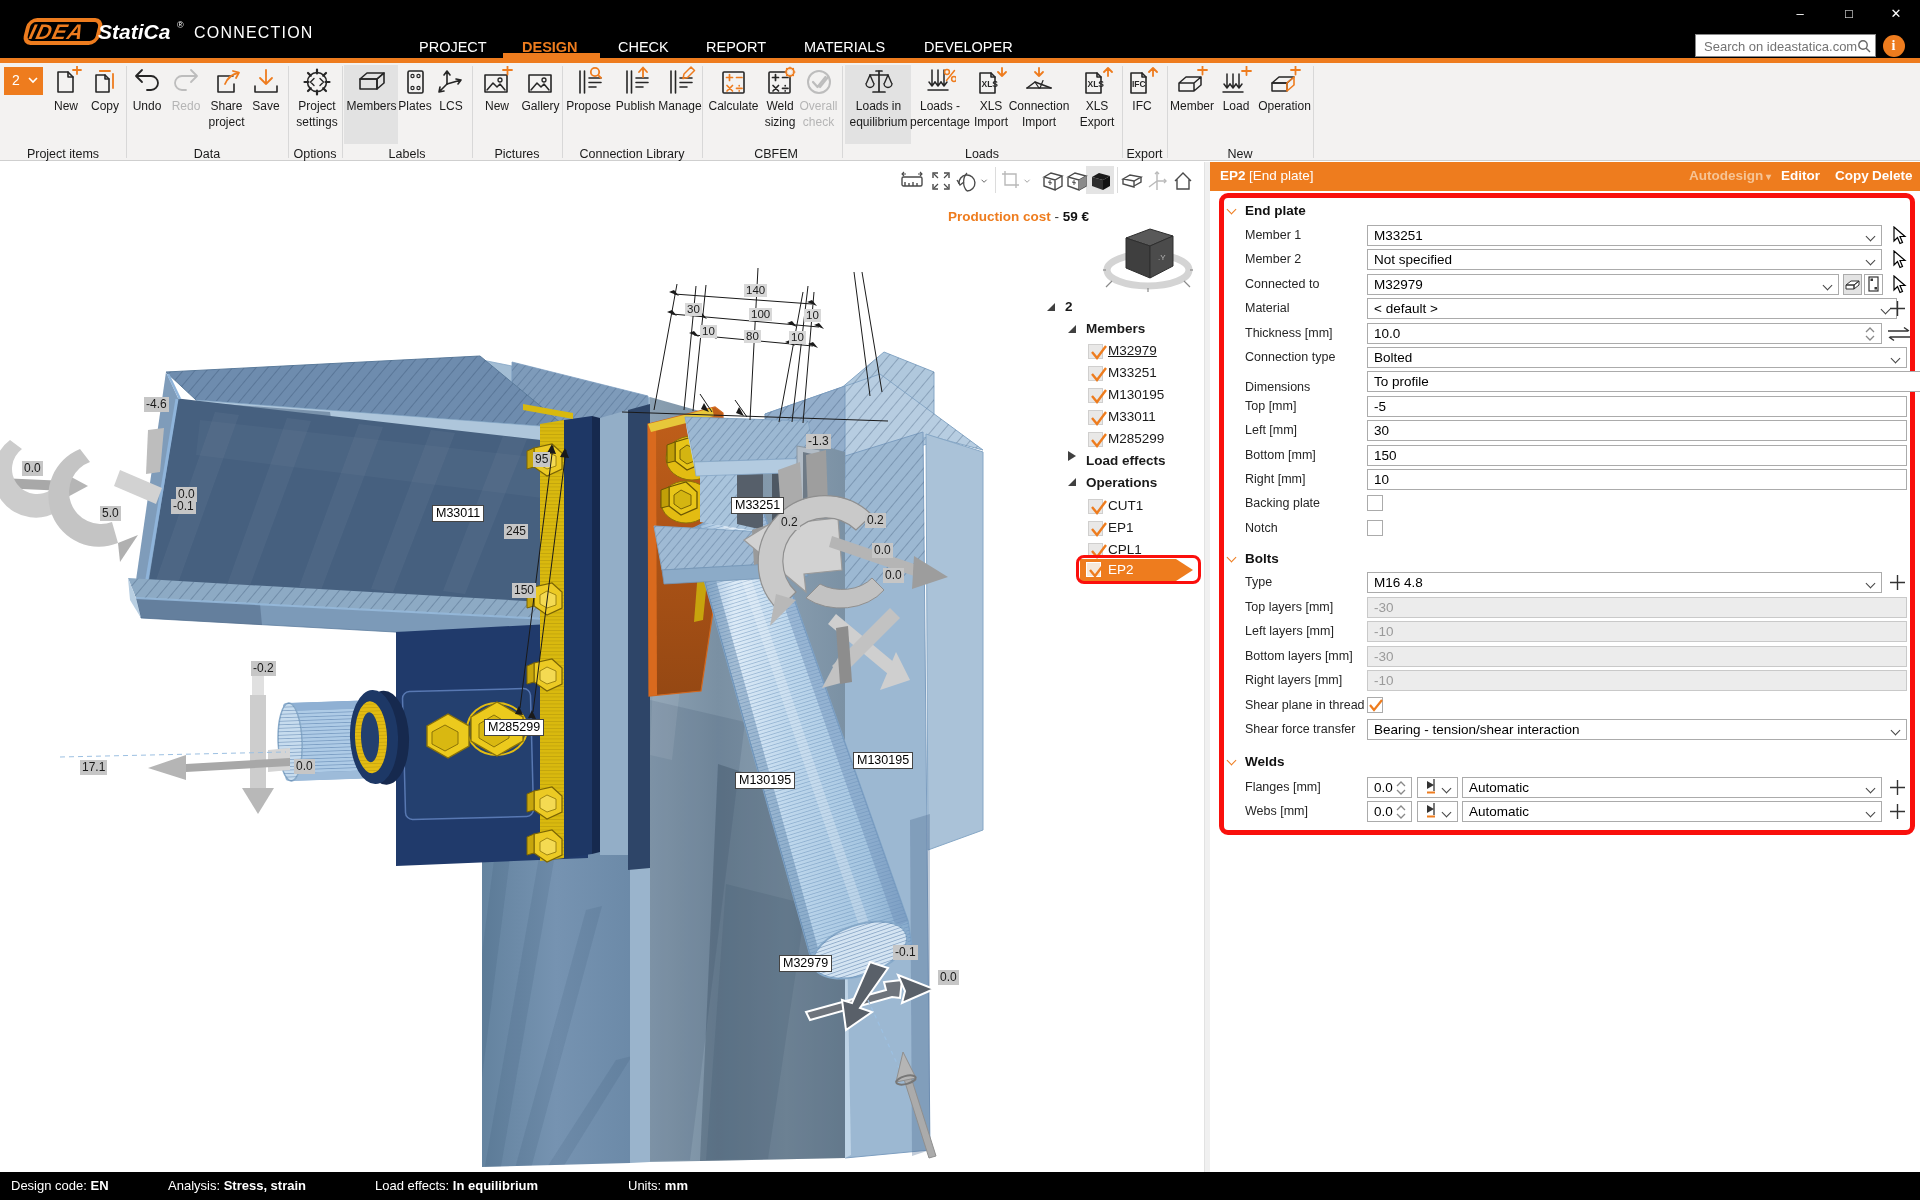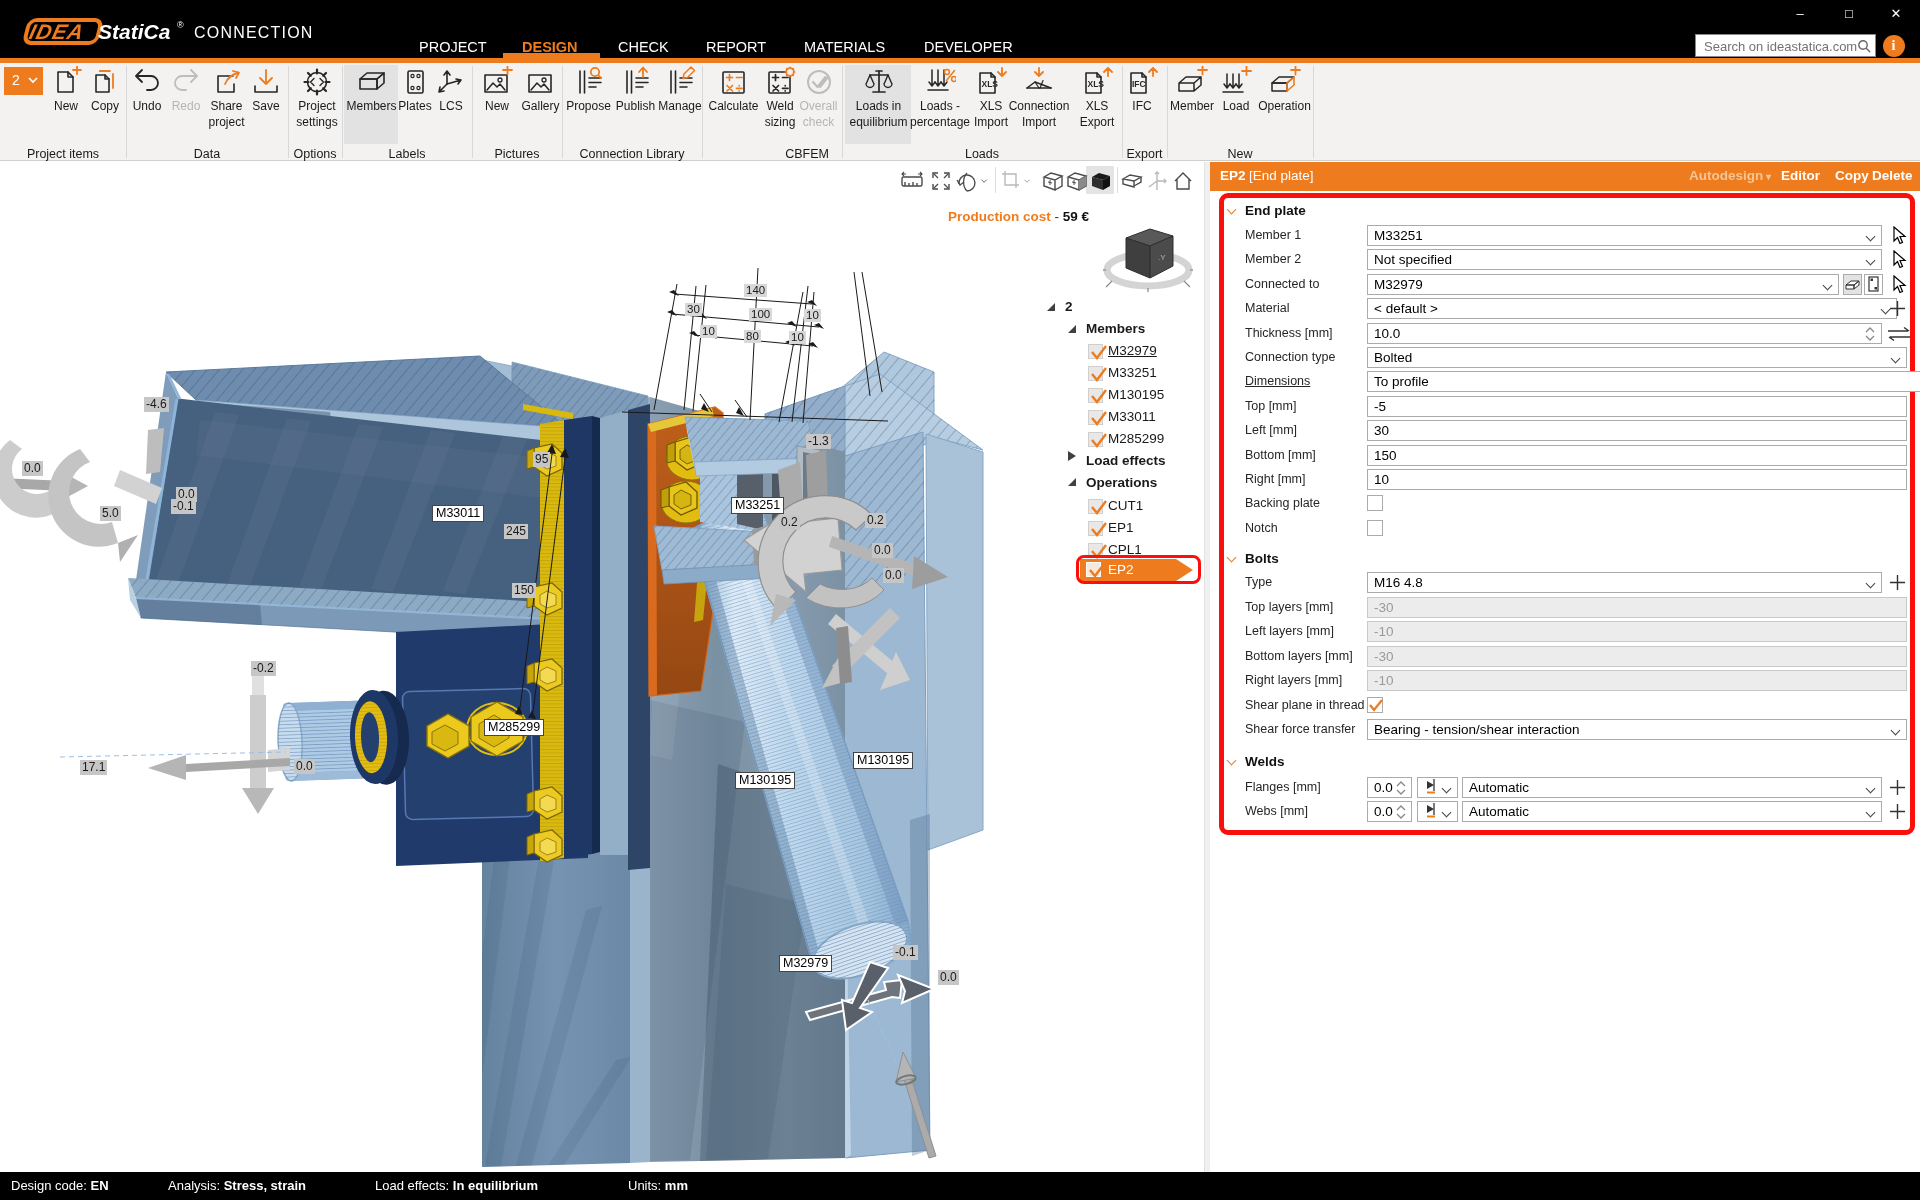--- a/index.html
+++ b/index.html
@@ -365,21 +365,21 @@
 <div class="rsep" style="left:842px;"></div>
 <div class="rsep" style="left:1122px;"></div>
 <div class="rsep" style="left:1167px;"></div>
 <div class="rsep" style="left:1313px;"></div>
 <div class="rgrouplabel" style="left:0px; width:126px;">Project items</div>
 <div class="rgrouplabel" style="left:126px; width:162px;">Data</div>
 <div class="rgrouplabel" style="left:288px; width:54px;">Options</div>
 <div class="rgrouplabel" style="left:342px; width:130px;">Labels</div>
 <div class="rgrouplabel" style="left:472px; width:90px;">Pictures</div>
 <div class="rgrouplabel" style="left:562px; width:140px;">Connection Library</div>
-<div class="rgrouplabel" style="left:733px; width:140px;padding-left:8px;">CBFEM</div>
+<div class="rgrouplabel" style="left:702px; width:140px;padding-left:8px;">CBFEM</div>
 <div class="rgrouplabel" style="left:842px; width:280px;">Loads</div>
 <div class="rgrouplabel" style="left:1122px; width:45px;">Export</div>
 <div class="rgrouplabel" style="left:1167px; width:146px;">New</div>
 </div>
   <div id="viewport">
 <svg style="position:absolute;left:0;top:0;" width="1204" height="1010" viewBox="0 162 1204 1010">
         <defs>
 <pattern id="hA" width="7" height="7" patternUnits="userSpaceOnUse" patternTransform="rotate(40)">
   <line x1="0" y1="0" x2="0" y2="7" stroke="rgba(45,75,110,0.35)" stroke-width="1.6"></line>
 </pattern>
@@ -871,21 +871,21 @@
 <svg class="picon" style="left:654px; top:164px;" width="12" height="16" viewBox="0 0 12 16">
           <path d="M2,6 l4,-4 l4,4 M2,10 l4,4 l4,-4" fill="none" stroke="#888" stroke-width="1.3"></path>
         </svg>
 <svg class="picon" style="left:676px; top:164px;" width="26" height="16" viewBox="0 0 26 16">
           <path d="M2,5 h20 M18,1.5 l5,3.5 M6,11 h-2 M24,11 h-20 M8,14.5 L3,11" fill="none" stroke="#333" stroke-width="1.5"></path>
         </svg>
 <div class="plabel" style="top:188px;">Connection type</div>
 <div class="pfield" style="left:157px; top:185px; width:540px;">Bolted<span class="chev">
             <span class="chevmark"></span>
           </span></div>
-<div class="plabel" style="top:212px;text-decoration:underline;">Dimensions</div>
+<div class="plabel" style="top:218px;">Dimensions</div>
 <div class="pfield" style="left:157px; top:209px; width:622px;">To profile<span class="chev">
             <span class="chevmark"></span>
           </span></div>
 <div class="plabel" style="top:237px;">Top [mm]</div>
 <div class="pfield" style="left:157px; top:234px; width:540px;">-5</div>
 <div class="plabel" style="top:261px;">Left [mm]</div>
 <div class="pfield" style="left:157px; top:258px; width:540px;">30</div>
 <div class="plabel" style="top:286px;">Bottom [mm]</div>
 <div class="pfield" style="left:157px; top:283px; width:540px;">150</div>
 <div class="plabel" style="top:310px;">Right [mm]</div>

